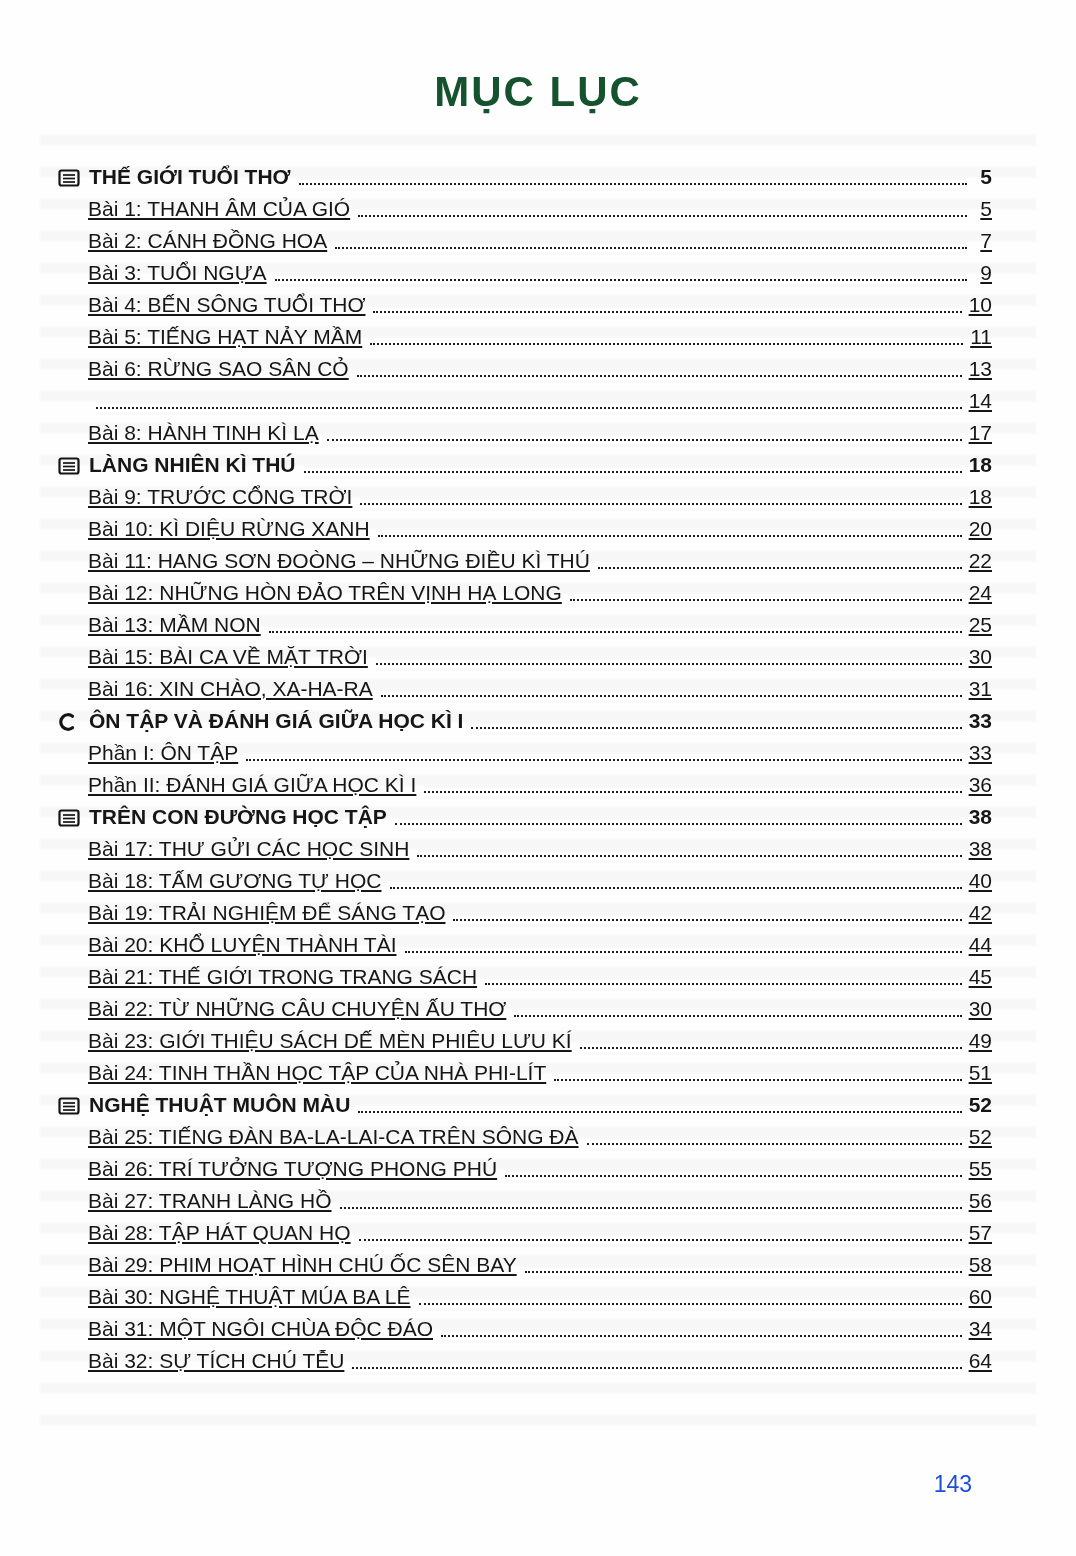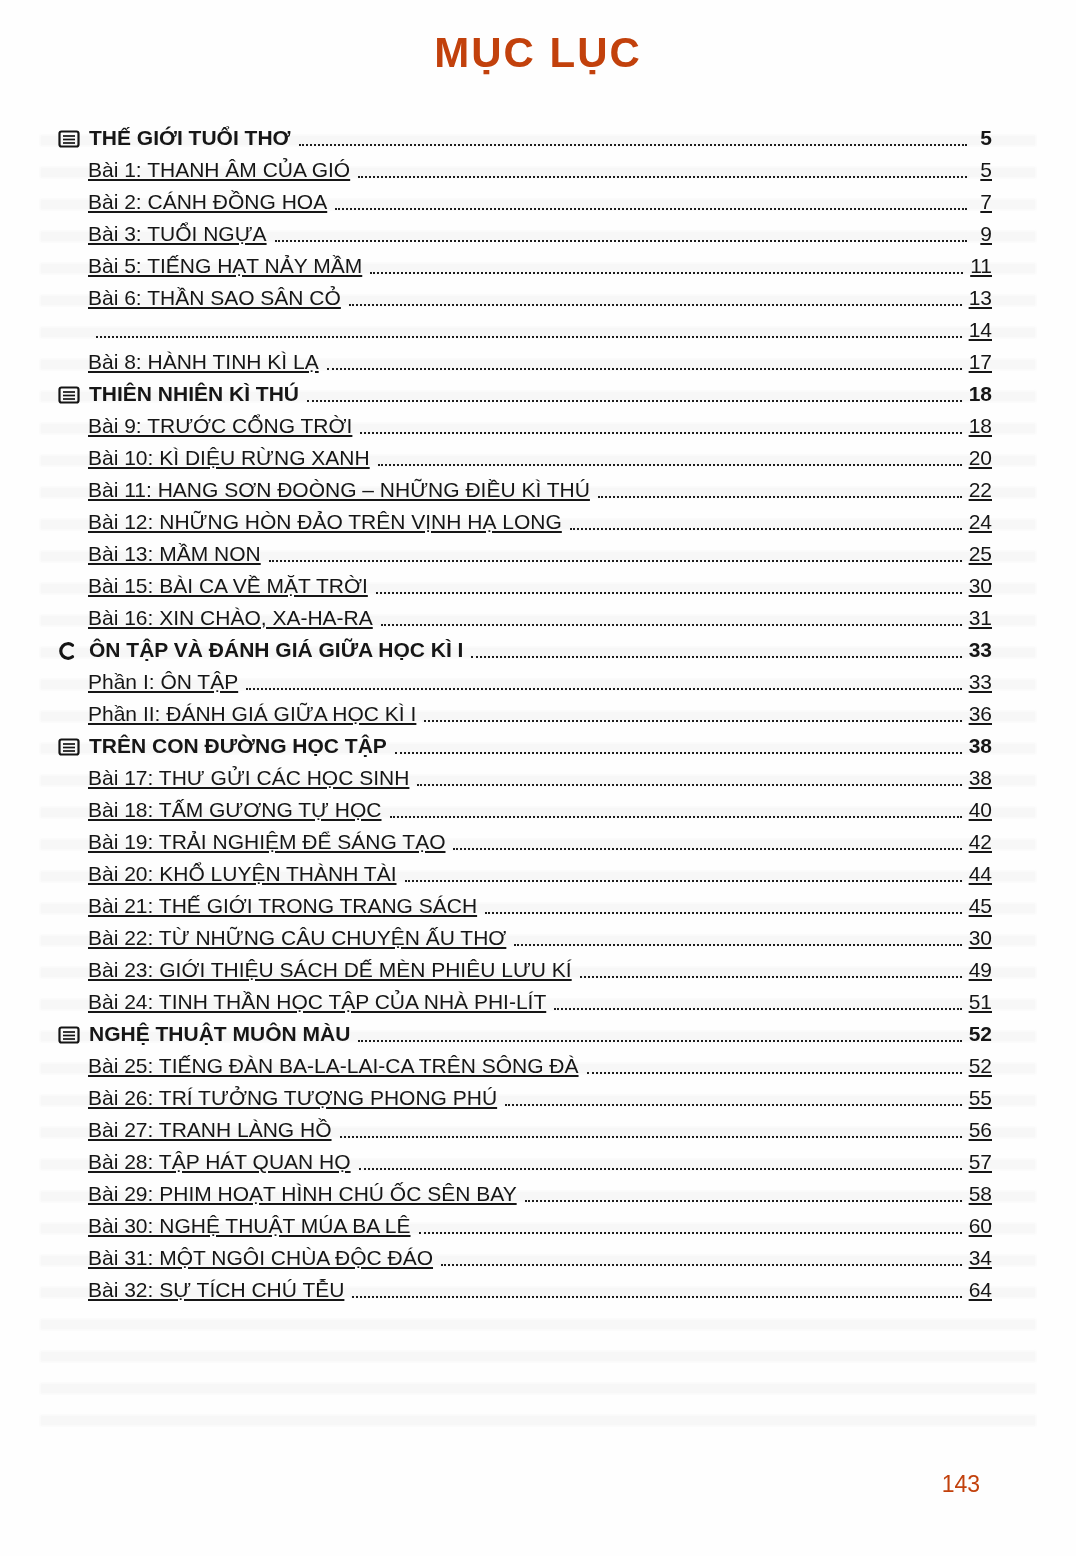--- a/index.html
+++ b/index.html
@@ -27,26 +27,26 @@
       transparent 0 15px,
       rgba(130,130,130,0.055) 15px 26px,
       transparent 26px 32px
     );
     filter: blur(1.2px);
     pointer-events: none;
   }
   .title {
     position: relative;
     margin: 0;
-    padding-top: 29px;
+    padding-top: 68px;
     text-align: center;
     font-size: 42px;
     font-weight: bold;
     letter-spacing: 2px;
-    color: #c2410c;
+    color: #14532d;
   }
   .toc {
     position: relative;
     margin: 44px 84px 0 58px;
   }
   .row {
     display: flex;
     align-items: flex-end;
     height: 32px;
     font-size: 21px;
@@ -70,24 +70,24 @@
     border-bottom: 2px dotted #1c1c1c;
     margin: 0 7px 7px 8px;
   }
   .pagenum {
     flex: 0 0 auto;
     text-align: right;
     min-width: 18px;
   }
   .folio {
     position: absolute;
-    right: 96px;
+    right: 104px;
     bottom: 58px;
     font-size: 23px;
-    color: #c2410c;
+    color: #1d4ed8;
   }
 </style>
 </head>
 <body>
 
 <div class="page">
   <div class="bleed"></div>
   <h1 class="title">MỤC LỤC</h1>
   <div class="toc" id="toc">
       <div class="row section-row">
@@ -112,26 +112,31 @@
         <span class="label">Bài 2: CÁNH ĐỒNG HOA</span>
         <span class="leader"></span>
         <span class="pagenum">7</span>
       </div>
       <div class="row item-row">
         <span class="label">Bài 3: TUỔI NGỰA</span>
         <span class="leader"></span>
         <span class="pagenum">9</span>
       </div>
       <div class="row item-row">
+        <span class="label">Bài 4: BẾN SÔNG TUỔI THƠ</span>
+        <span class="leader"></span>
+        <span class="pagenum">10</span>
+      </div>
+      <div class="row item-row">
         <span class="label">Bài 5: TIẾNG HẠT NẢY MẦM</span>
         <span class="leader"></span>
         <span class="pagenum">11</span>
       </div>
       <div class="row item-row">
-        <span class="label">Bài 6: THẦN SAO SÂN CỎ</span>
+        <span class="label">Bài 6: RỪNG SAO SÂN CỎ</span>
         <span class="leader"></span>
         <span class="pagenum">13</span>
       </div>
       <div class="row item-row">
         <span class="leader"></span>
         <span class="pagenum">14</span>
       </div>
       <div class="row item-row">
         <span class="label">Bài 8: HÀNH TINH KÌ LẠ</span>
         <span class="leader"></span>
@@ -139,21 +144,21 @@
       </div>
       <div class="row section-row">
         <span class="icon">
           <svg width="22" height="20" viewBox="0 0 22 20">
             <rect x="1.5" y="2.5" width="19" height="15" rx="2" fill="none" stroke="#141414" stroke-width="2.2"></rect>
             <line x1="5" y1="7" x2="17" y2="7" stroke="#141414" stroke-width="1.7"></line>
             <line x1="5" y1="10.5" x2="17" y2="10.5" stroke="#141414" stroke-width="1.7"></line>
             <line x1="5" y1="14" x2="17" y2="14" stroke="#141414" stroke-width="1.7"></line>
           </svg>
         </span>
-        <span class="label">THIÊN NHIÊN KÌ THÚ</span>
+        <span class="label">LÀNG NHIÊN KÌ THÚ</span>
         <span class="leader"></span>
         <span class="pagenum">18</span>
       </div>
       <div class="row item-row">
         <span class="label">Bài 9: TRƯỚC CỔNG TRỜI</span>
         <span class="leader"></span>
         <span class="pagenum">18</span>
       </div>
       <div class="row item-row">
         <span class="label">Bài 10: KÌ DIỆU RỪNG XANH</span>

